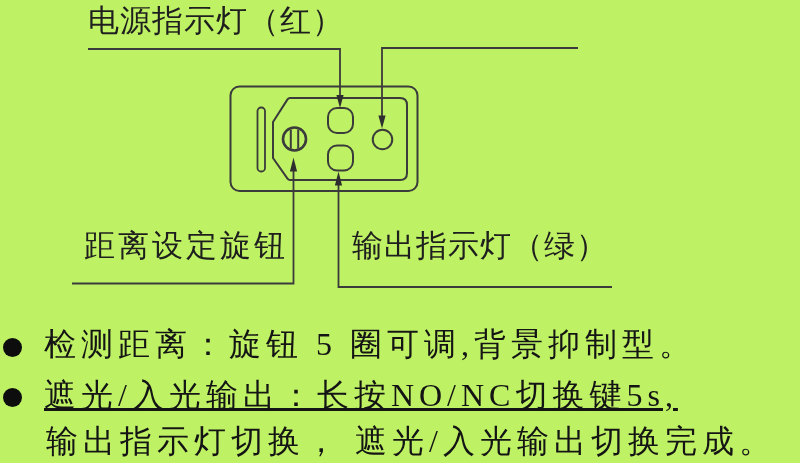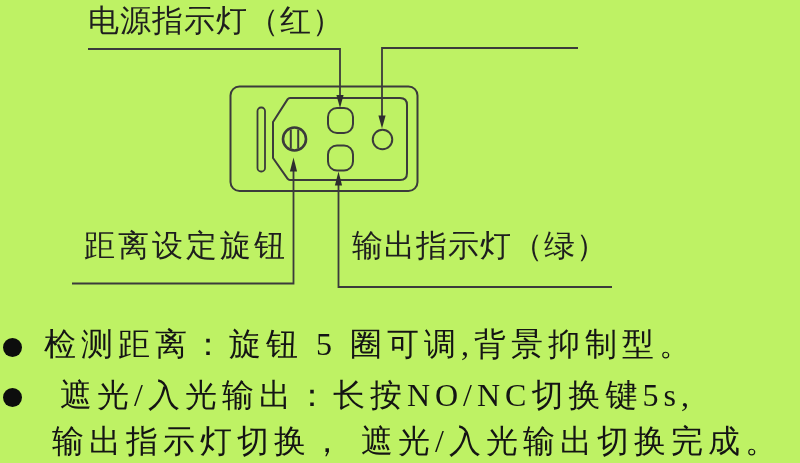--- a/index.html
+++ b/index.html
@@ -81,16 +81,16 @@
 
 
   <div class="lbl ls1" style="left:352px;top:229px;">输出指示灯（绿）</div>
 
   <div class="lbl ls3" style="left:84px;top:229px;">距离设定旋钮</div>
 
   <div class="bullet" style="left:3px;top:338px;"></div>
   <div class="note" style="left:44px;top:326px;">检测距离：旋钮 5 圈可调,背景抑制型。</div>
 
   <div class="bullet" style="left:3px;top:388px;"></div>
-  <div class="note" style="left:60px;top:377px;">遮光/入光输出：长按NO/NC切换键5s,</div>
-  <div class="note" style="left:52px;top:423px;">输出指示灯切换， 遮光/入光输出切换完成。</div>
+  <div class="note" style="left:44px;top:377px;text-decoration:underline;">遮光/入光输出：长按NO/NC切换键5s,</div>
+  <div class="note" style="left:46px;top:423px;">输出指示灯切换， 遮光/入光输出切换完成。</div>
 
 </div>
 
 </body></html>

